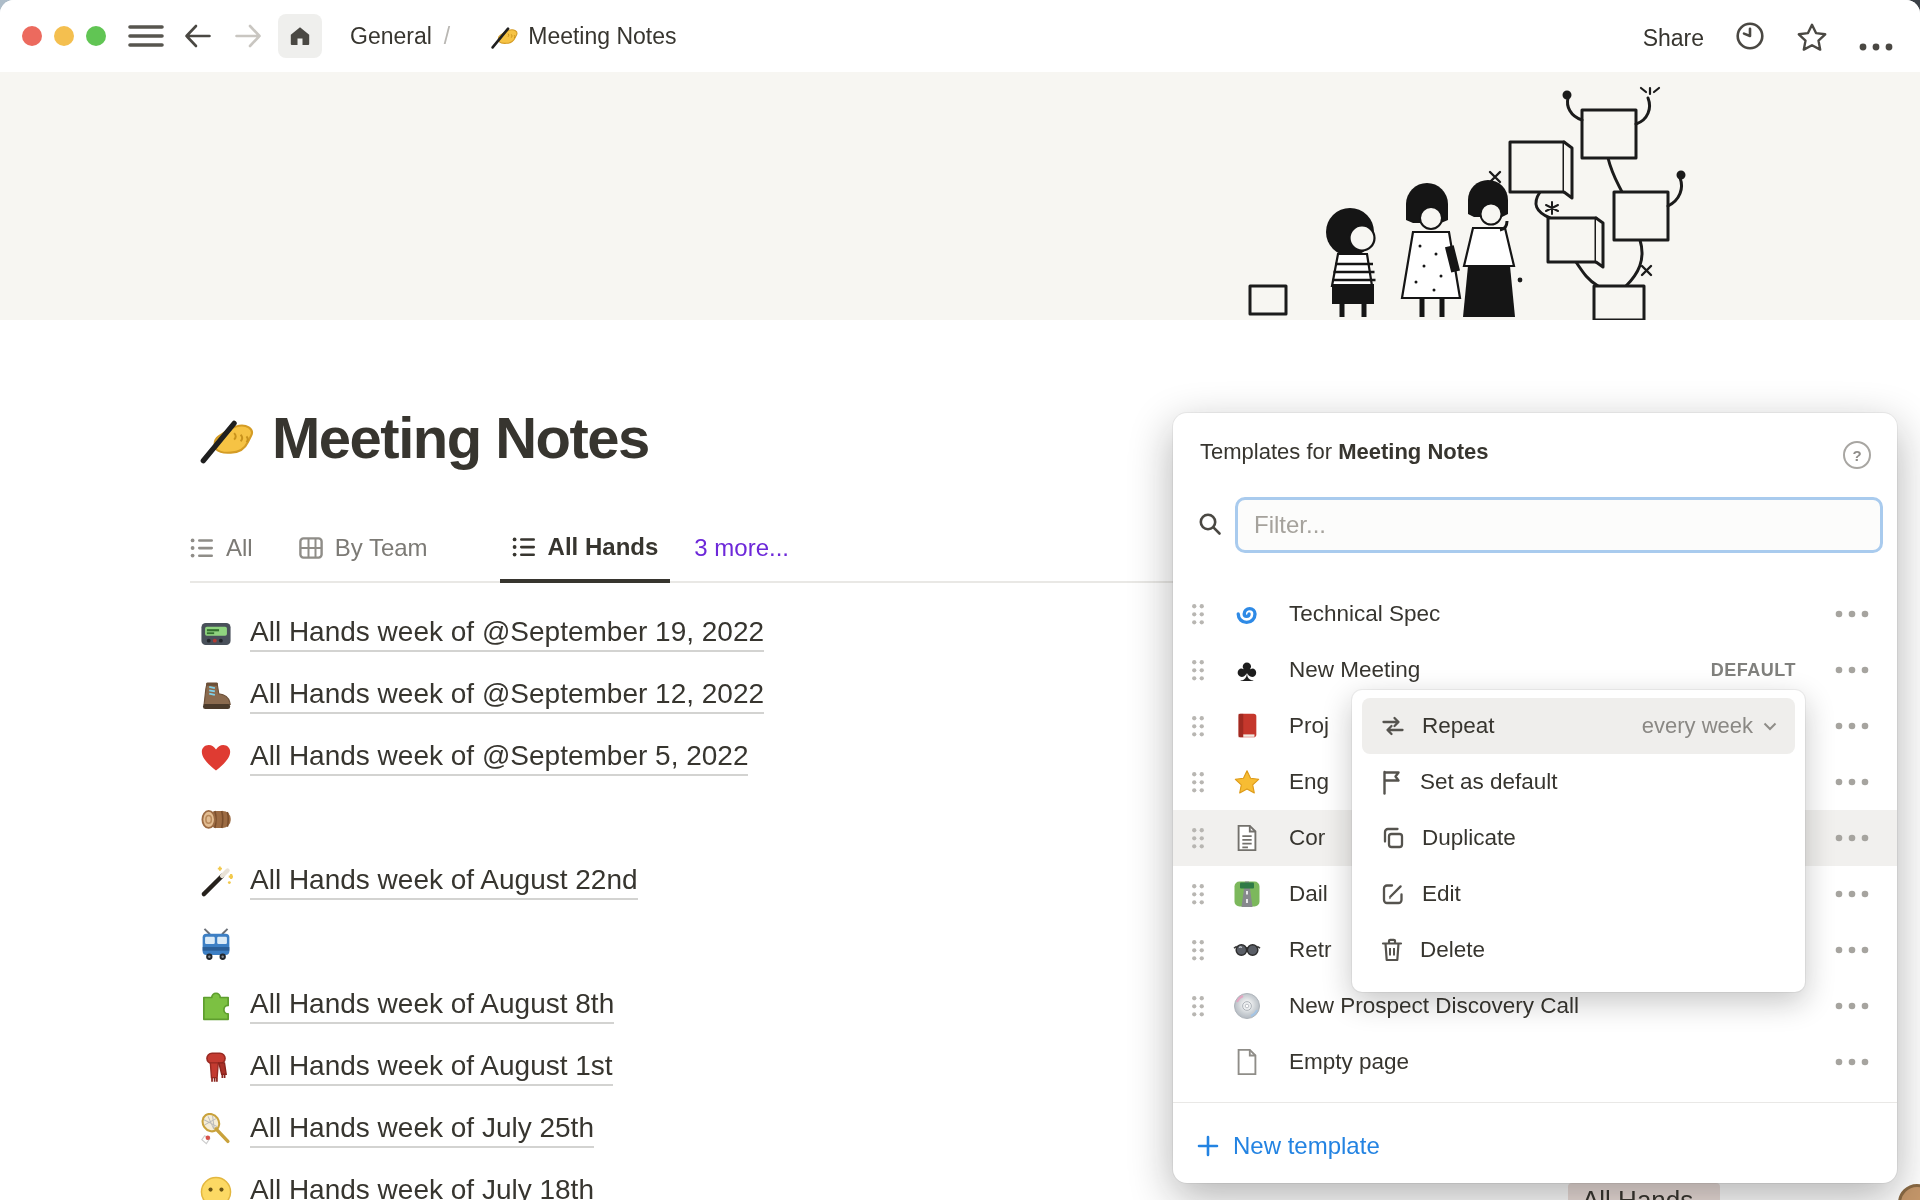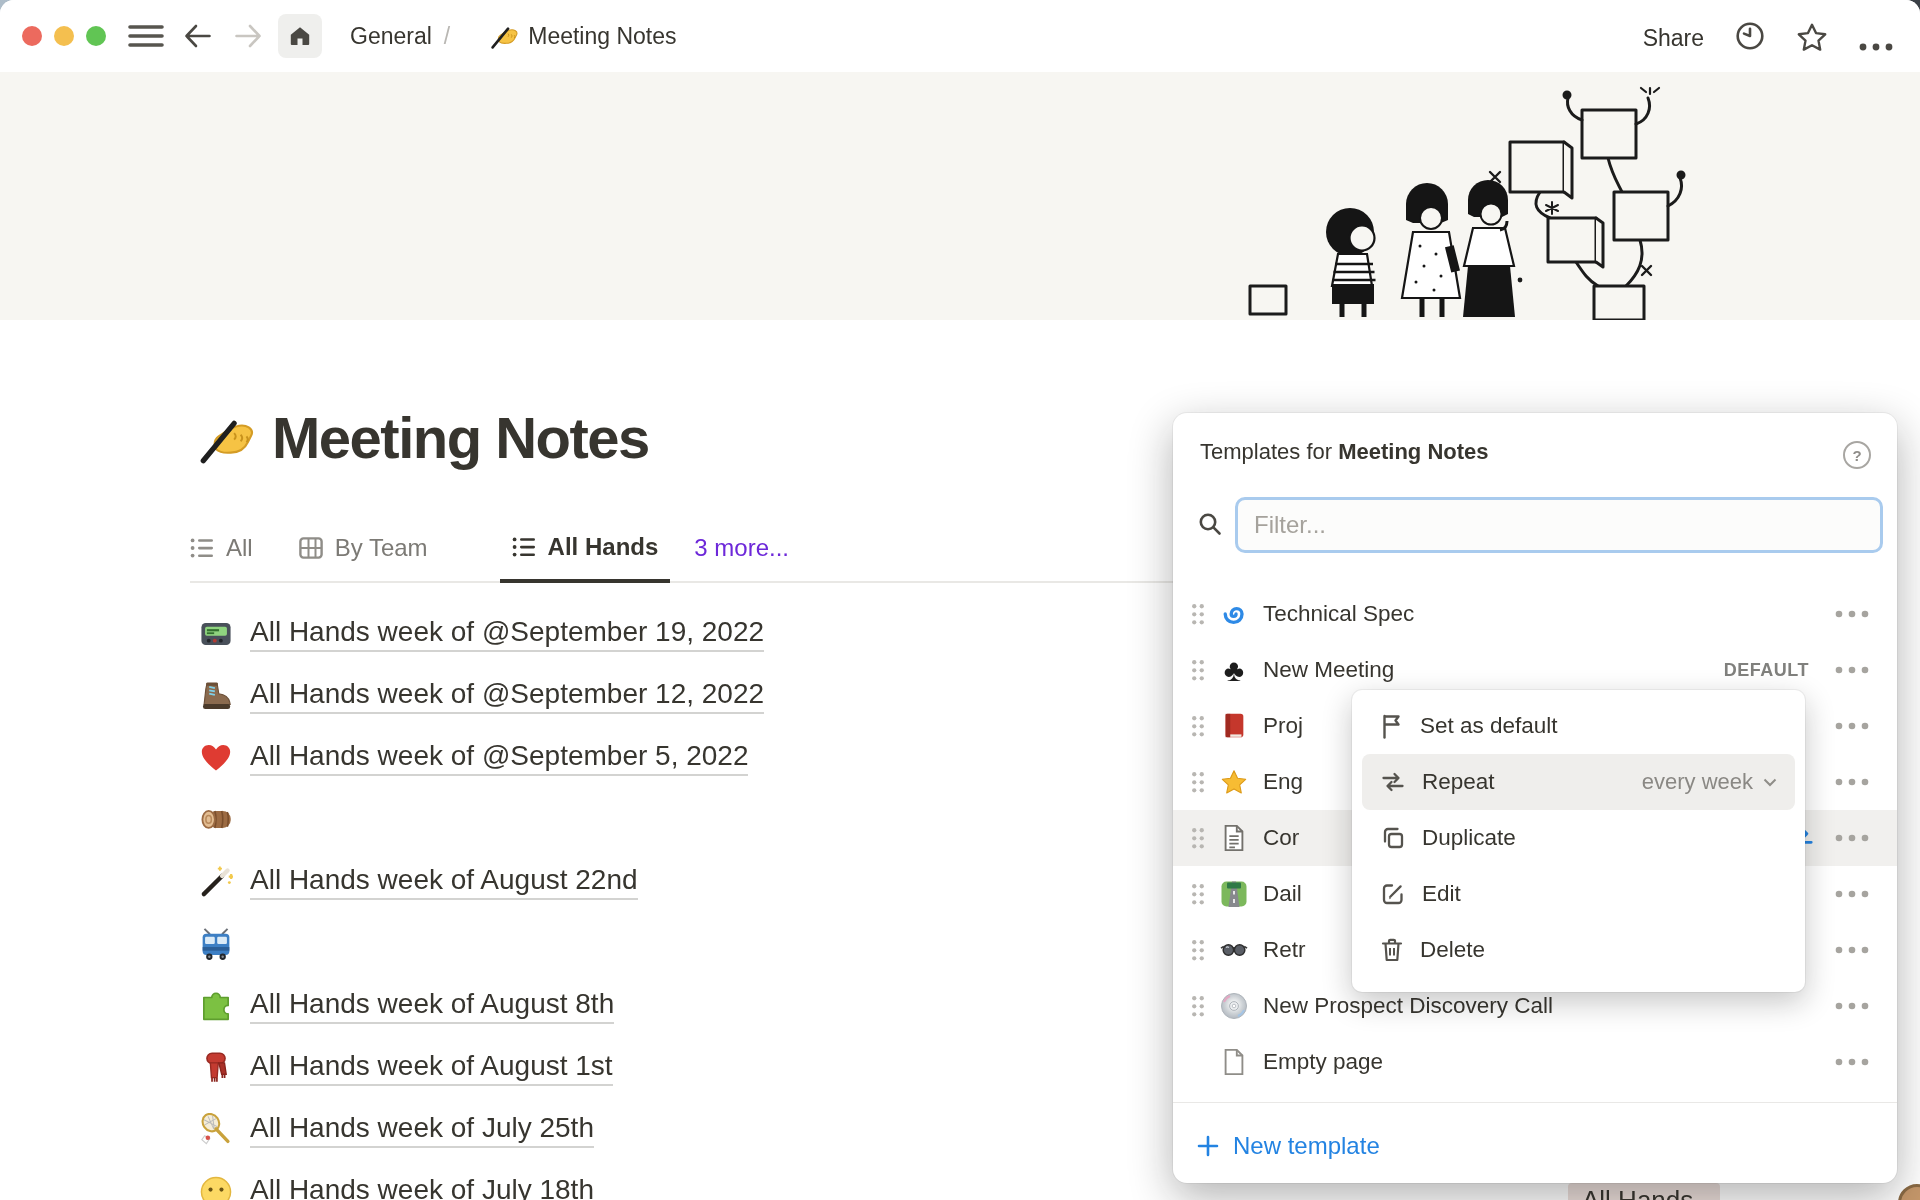--- a/index.html
+++ b/index.html
@@ -42,21 +42,21 @@
   .ltext{font-size:28px;font-weight:500;color:#37352f;border-bottom:2px solid rgba(55,53,47,.22);padding-bottom:2px;white-space:nowrap;}
   
   .popup{position:absolute;left:1173px;top:413px;width:724px;height:770px;background:#fff;border-radius:14px;box-shadow:0 0 0 1px rgba(15,15,15,.05),0 14px 44px rgba(15,15,15,.32);z-index:5;}
   .p-head{position:absolute;left:27px;top:26px;font-size:22px;color:#37352f;}
   .p-head b{font-weight:700;}
   .help{position:absolute;right:26px;top:28px;width:24px;height:24px;border:2px solid #a8a6a2;border-radius:50%;color:#8f8d89;font-size:15px;font-weight:700;display:flex;align-items:center;justify-content:center;}
   .p-search{position:absolute;left:24px;top:98px;}
   .p-input{position:absolute;left:62px;top:84px;width:648px;height:56px;box-sizing:border-box;border:3px solid #a9cbee;border-radius:10px;background:#fcfcfb;font-size:24px;padding:0 16px;color:#37352f;font-family:Liberation Sans, sans-serif;outline:none;}
   .p-input::placeholder{color:#a5a29c;}
   .p-rows{position:absolute;left:0;top:173px;right:0;}
-  .prow{height:56px;display:flex;align-items:center;padding:0 28px 0 18px;gap:14px;justify-content:space-between;}
+  .prow{height:56px;display:flex;align-items:center;padding:0 28px 0 18px;gap:27px;justify-content:space-between;}
   .prow.hl{background:#f1f0ee;}
   .drag{width:14px;height:22px;flex:0 0 14px;}
   .drag.ghost{visibility:hidden;}
   .pemo{width:30px;height:30px;flex:0 0 30px;display:flex;align-items:center;justify-content:center;}
   .pemo svg{width:28px;height:28px;}
   .glyph-club::before{content:"♣";font-size:31px;color:#1d1d1d;line-height:1;}
   .plabel{font-size:22.5px;color:#37352f;flex:1 1 auto;white-space:nowrap;overflow:hidden;}
   .pbadge{font-size:18px;color:#80807d;letter-spacing:.5px;margin-right:12px;font-weight:bold;}
   .bluerep{margin-right:6px;}
   .pdots{flex:0 0 34px;}
@@ -697,47 +697,47 @@
       <span>
             <svg width="22" height="22" viewBox="0 0 22 22">
               <path d="M11 2 v18 M2 11 h18" stroke="#2383e2" stroke-width="2.6" stroke-linecap="round"></path>
             </svg>
           </span>
       <span>New template</span>
     </div>
   </div>
 
   <div class="cmenu">
-    <div class="mitem">
-      <span>
-            <svg width="24" height="26" viewBox="0 0 24 26">
-              <path d="M4.5 24.5 V3" stroke="#55534e" stroke-width="2.4" stroke-linecap="round"></path>
-              <path d="M4.5 3.5 H18.5 L15.5 7.5 L18.5 11.5 H4.5" fill="none" stroke="#55534e" stroke-width="2.4" stroke-linejoin="round"></path>
-            </svg>
-          </span>
-      <span>Set as default</span>
-    </div>
     <div class="mitem hover">
       <span>
             <svg width="26" height="24" viewBox="0 0 26 24">
               <path d="M3.5 8 h15 l-4 -4 M18.5 8 l-4 4 M22.5 16 h-15 l4 -4 M7.5 16 l4 4" fill="none" stroke="#55534e" stroke-width="2.3" stroke-linecap="round" stroke-linejoin="round"></path>
             </svg>
           </span>
       <span>Repeat</span>
       <span class="mval">
         <span>every week</span>
         <span>
               <svg width="14" height="9" viewBox="0 0 14 9">
                 <path d="M1.5 1.5 L7 7 L12.5 1.5" fill="none" stroke="#8f8d88" stroke-width="2"></path>
               </svg>
             </span>
       </span>
     </div>
     <div class="mitem">
       <span>
+            <svg width="24" height="26" viewBox="0 0 24 26">
+              <path d="M4.5 24.5 V3" stroke="#55534e" stroke-width="2.4" stroke-linecap="round"></path>
+              <path d="M4.5 3.5 H18.5 L15.5 7.5 L18.5 11.5 H4.5" fill="none" stroke="#55534e" stroke-width="2.4" stroke-linejoin="round"></path>
+            </svg>
+          </span>
+      <span>Set as default</span>
+    </div>
+    <div class="mitem">
+      <span>
             <svg width="26" height="26" viewBox="0 0 26 26">
               <rect x="9" y="9" width="13" height="13" rx="2.5" fill="none" stroke="#55534e" stroke-width="2.3"></rect>
               <path d="M5 16.5 V7 a3 3 0 0 1 3 -3 h9.5" fill="none" stroke="#55534e" stroke-width="2.3" stroke-linecap="round"></path>
             </svg>
           </span>
       <span>Duplicate</span>
     </div>
     <div class="mitem">
       <span>
             <svg width="26" height="26" viewBox="0 0 26 26">

